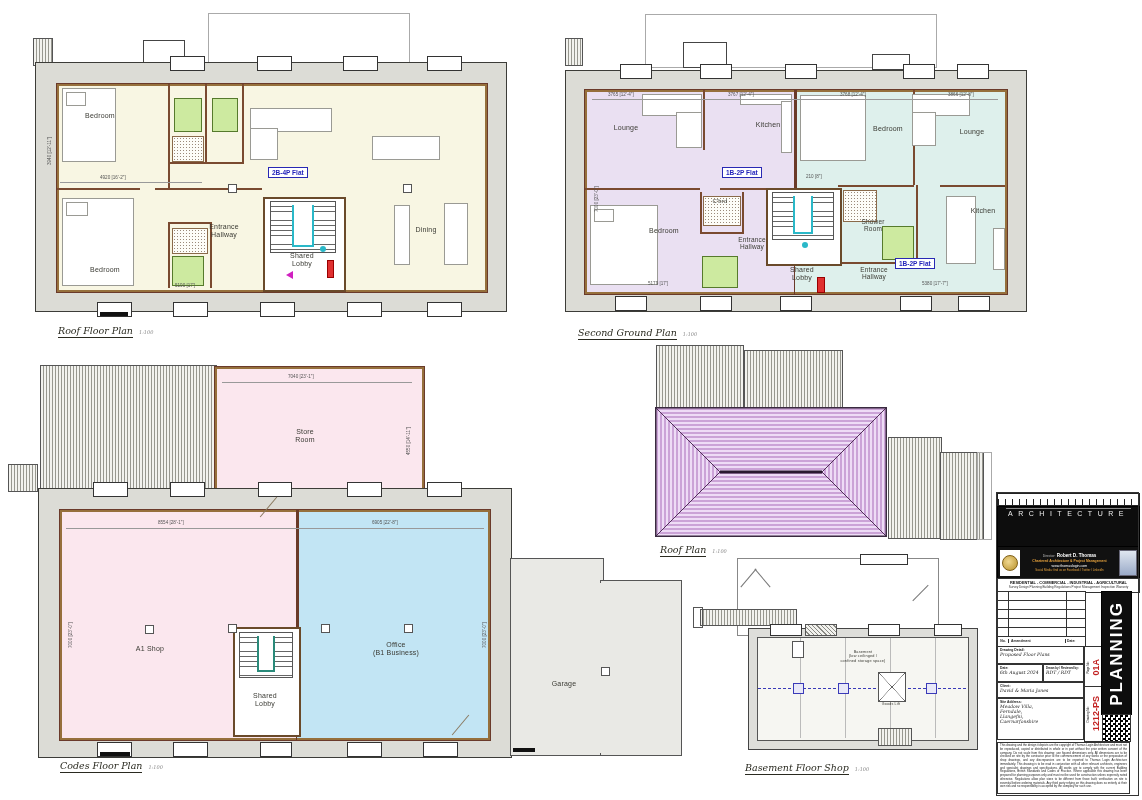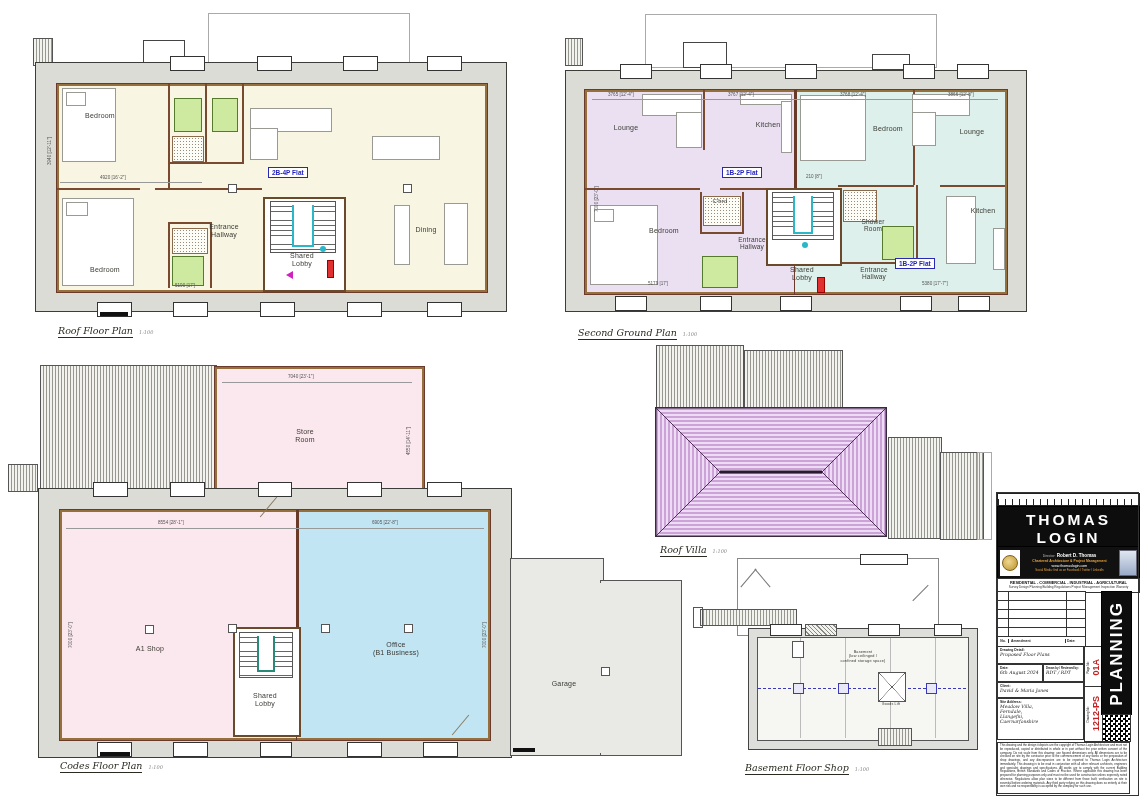--- a/index.html
+++ b/index.html
@@ -277,21 +277,21 @@
           </pattern>
       </defs>
       <polygon points="0,0 232,0 167,65 65,65" fill="url(#rh)" stroke="#503058" stroke-width="1"></polygon>
       <polygon points="0,130 65,65 167,65 232,130" fill="url(#rh)" stroke="#503058" stroke-width="1"></polygon>
       <polygon points="0,0 65,65 0,130" fill="url(#rv)" stroke="#503058" stroke-width="1"></polygon>
       <polygon points="232,0 167,65 232,130" fill="url(#rv)" stroke="#503058" stroke-width="1"></polygon>
       <line x1="65" y1="65" x2="167" y2="65" stroke="#2a1a30" stroke-width="3"></line>
       <rect x="0.75" y="0.75" width="230.5" height="128.5" fill="none" stroke="#3a2a40" stroke-width="1.5"></rect>
     </svg>
     <div class="cap" style="left:660px;top:544px;">
-      <span class="t">Roof Villa</span><span class="s">1:100</span>
+      <span class="t">Roof Plan</span><span class="s">1:100</span>
     </div>
   </div>
 
   <div>
     <div class="abs" style="left:510px;top:558px;width:92px;height:196px;background:#e9e9e5;border:1.5px solid #555;"></div>
     <div class="abs" style="left:600px;top:580px;width:80px;height:174px;background:#e9e9e5;border:1.5px solid #555;"></div>
     <div class="abs" style="left:600px;top:583px;width:4px;height:170px;background:#e9e9e5;"></div>
     <div class="sq" style="left:601px;top:667px;background:#fff;"></div>
     <div class="lbl" style="left:532px;top:680px;width:64px;">Garage</div>
     <div class="abs" style="left:513px;top:748px;width:22px;height:4px;background:#111;"></div>
@@ -333,21 +333,20 @@
     <div class="abs" style="left:792px;top:641px;width:10px;height:15px;border:1px solid #555;background:#fff;"></div>
     <div class="cap" style="left:745px;top:762px;">
       <span class="t">Basement Floor Shop</span><span class="s">1:100</span>
     </div>
   </div>
 
   <div class="tb" style="left:995px;top:488px;width:145px;height:308px;">
     <div class="tb-box" style="left:2px;top:5px;width:141px;height:11px;border-color:#222;
       background-image:repeating-linear-gradient(to right,#222 0 1px,transparent 1px 7px);background-size:100% 55%;background-repeat:no-repeat;background-position:bottom;"></div>
     <div class="abs" style="left:2px;top:18px;width:141px;height:40px;background:#0d0d0d;border:1px solid #000;text-align:center;">
-      <div style="color:#fff;font-weight:bold;font-size:15.5px;letter-spacing:3px;margin-top:4px;">THOMAS LOGIN</div>
       <div style="color:#eee;font-size:7px;letter-spacing:5.5px;border-top:1px solid #888;margin:1px 8px 0;padding-top:1px;">ARCHITECTURE</div>
     </div>
     <div class="abs" style="left:2px;top:58px;width:141px;height:32px;background:#111;border:1px solid #000;display:flex;align-items:center;">
       <div style="width:20px;height:26px;background:#fff;margin-left:2px;display:flex;align-items:center;justify-content:center;">
         <div style="width:14px;height:14px;border-radius:50%;background:radial-gradient(circle at 40% 40%,#f0d890,#b8902a);border:1px solid #806018;"></div>
       </div>
       <div style="flex:1;text-align:center;line-height:1.35;">
         <div style="font-size:4.6px;color:#fff;"><span style="color:#bbb;font-size:3.4px;">Director:</span> <span style="font-weight:bold;">Robert D. Thomas</span></div>
         <div style="font-size:3.4px;color:#e8a33d;font-weight:bold;">Chartered Architecture &amp; Project Management</div>
         <div style="font-size:3.6px;color:#fff;">www.thomaslogin.com</div>

